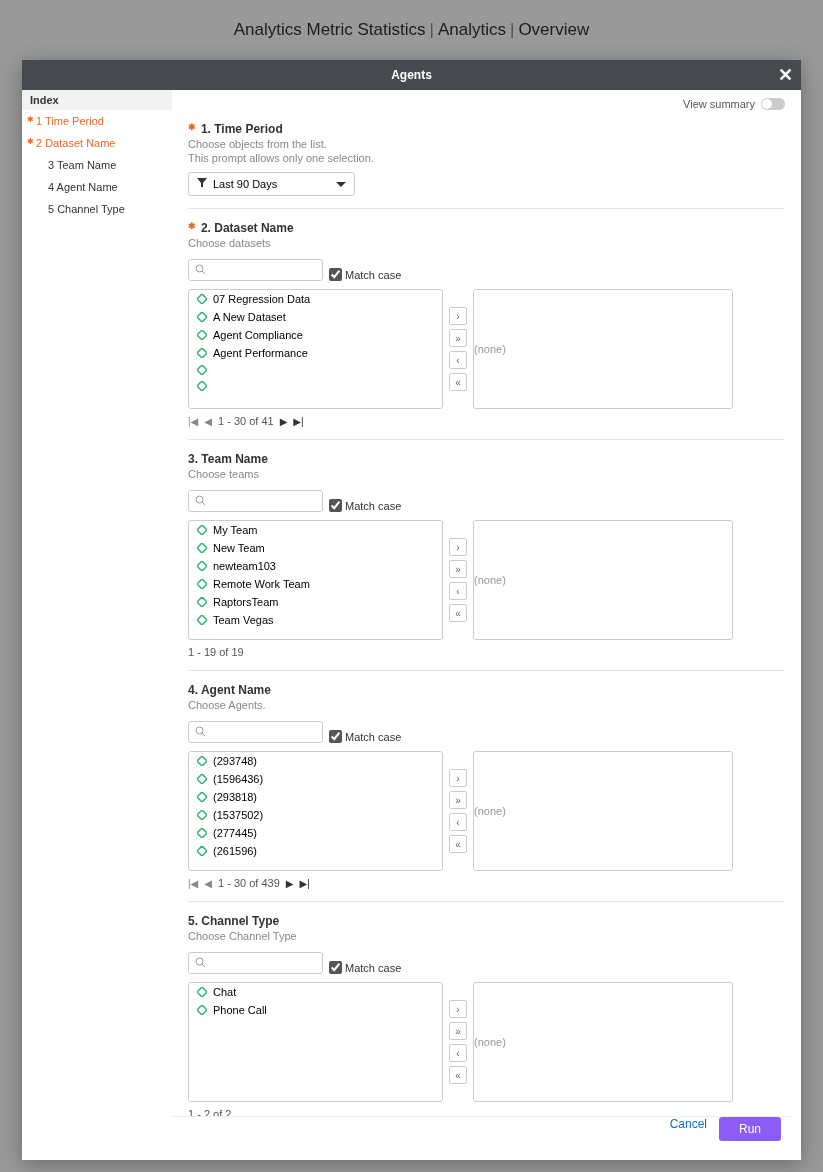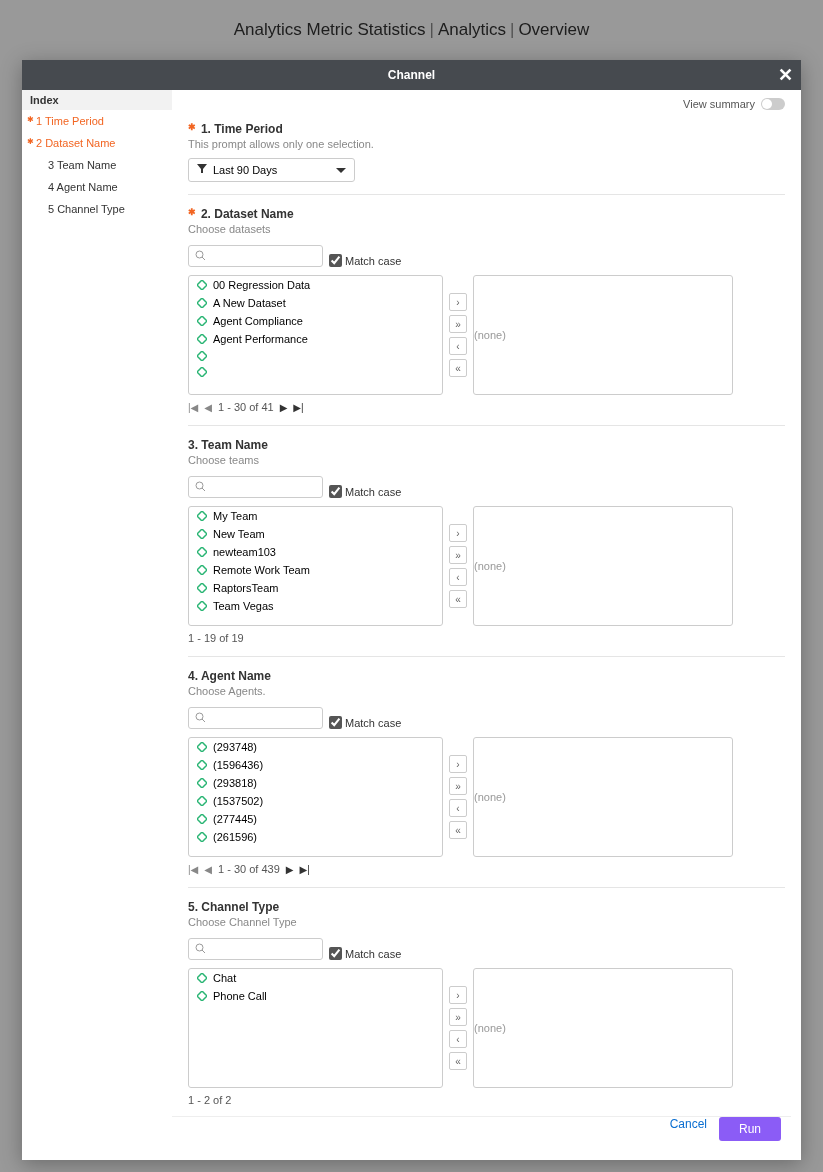--- a/index.html
+++ b/index.html
@@ -305,21 +305,21 @@
   <span class="sep">|</span>
   <span>Analytics</span>
   <span class="sep">|</span>
   <span>Overview</span>
 </div>
 <div class="bg-body"></div>
 <div class="backdrop"></div>
 
 <div class="modal">
   <div class="modal-header">
-    <span>Channel</span>
+    <span>Agents</span>
     <span class="close">✕</span>
   </div>
   <div class="modal-body">
     <div class="sidebar">
       <div class="sidebar-title">Index</div>
       <div class="sidebar-item required active"><span>1 Time Period</span></div>
       <div class="sidebar-item required active"><span>2 Dataset Name</span></div>
       <div class="sidebar-item indent"><span>3 Team Name</span></div>
       <div class="sidebar-item indent"><span>4 Agent Name</span></div>
       <div class="sidebar-item indent"><span>5 Channel Type</span></div>
@@ -330,20 +330,21 @@
         <span>View summary</span>
         <div class="toggle"></div>
       </div>
 
       <div class="section">
         <div class="section-title">
           <span class="req">✱</span>
           <span>1.</span>
           <span>Time Period</span>
         </div>
+        <div class="section-sub">Choose objects from the list.</div>
         <div class="section-sub">This prompt allows only one selection.</div>
         <div class="dropdown">
           <span class="funnel">
             <svg width="10" height="10" viewBox="0 0 10 10">
                 <path d="M0 0 L10 0 L6 5 L6 9 L4 9 L4 5 Z" fill="#333"></path>
               </svg>
           </span>
           <span>Last 90 Days</span>
           <span class="caret">
             <svg width="10" height="6" viewBox="0 0 10 6">
@@ -376,21 +377,21 @@
           </label>
         </div>
         <div class="panels">
           <div class="list-panel">
             <div class="list-item">
                 <span class="diamond">
                   <svg width="10" height="10" viewBox="0 0 10 10">
                     <path d="M5 0 L10 5 L5 10 L0 5 Z" fill="none" stroke="#2ab574" stroke-width="1.5"></path>
                   </svg>
                 </span>
-                <span>00 Regression Data</span>
+                <span>07 Regression Data</span>
               </div>
             <div class="list-item">
                 <span class="diamond">
                   <svg width="10" height="10" viewBox="0 0 10 10">
                     <path d="M5 0 L10 5 L5 10 L0 5 Z" fill="none" stroke="#2ab574" stroke-width="1.5"></path>
                   </svg>
                 </span>
                 <span>A New Dataset</span>
               </div>
             <div class="list-item">

